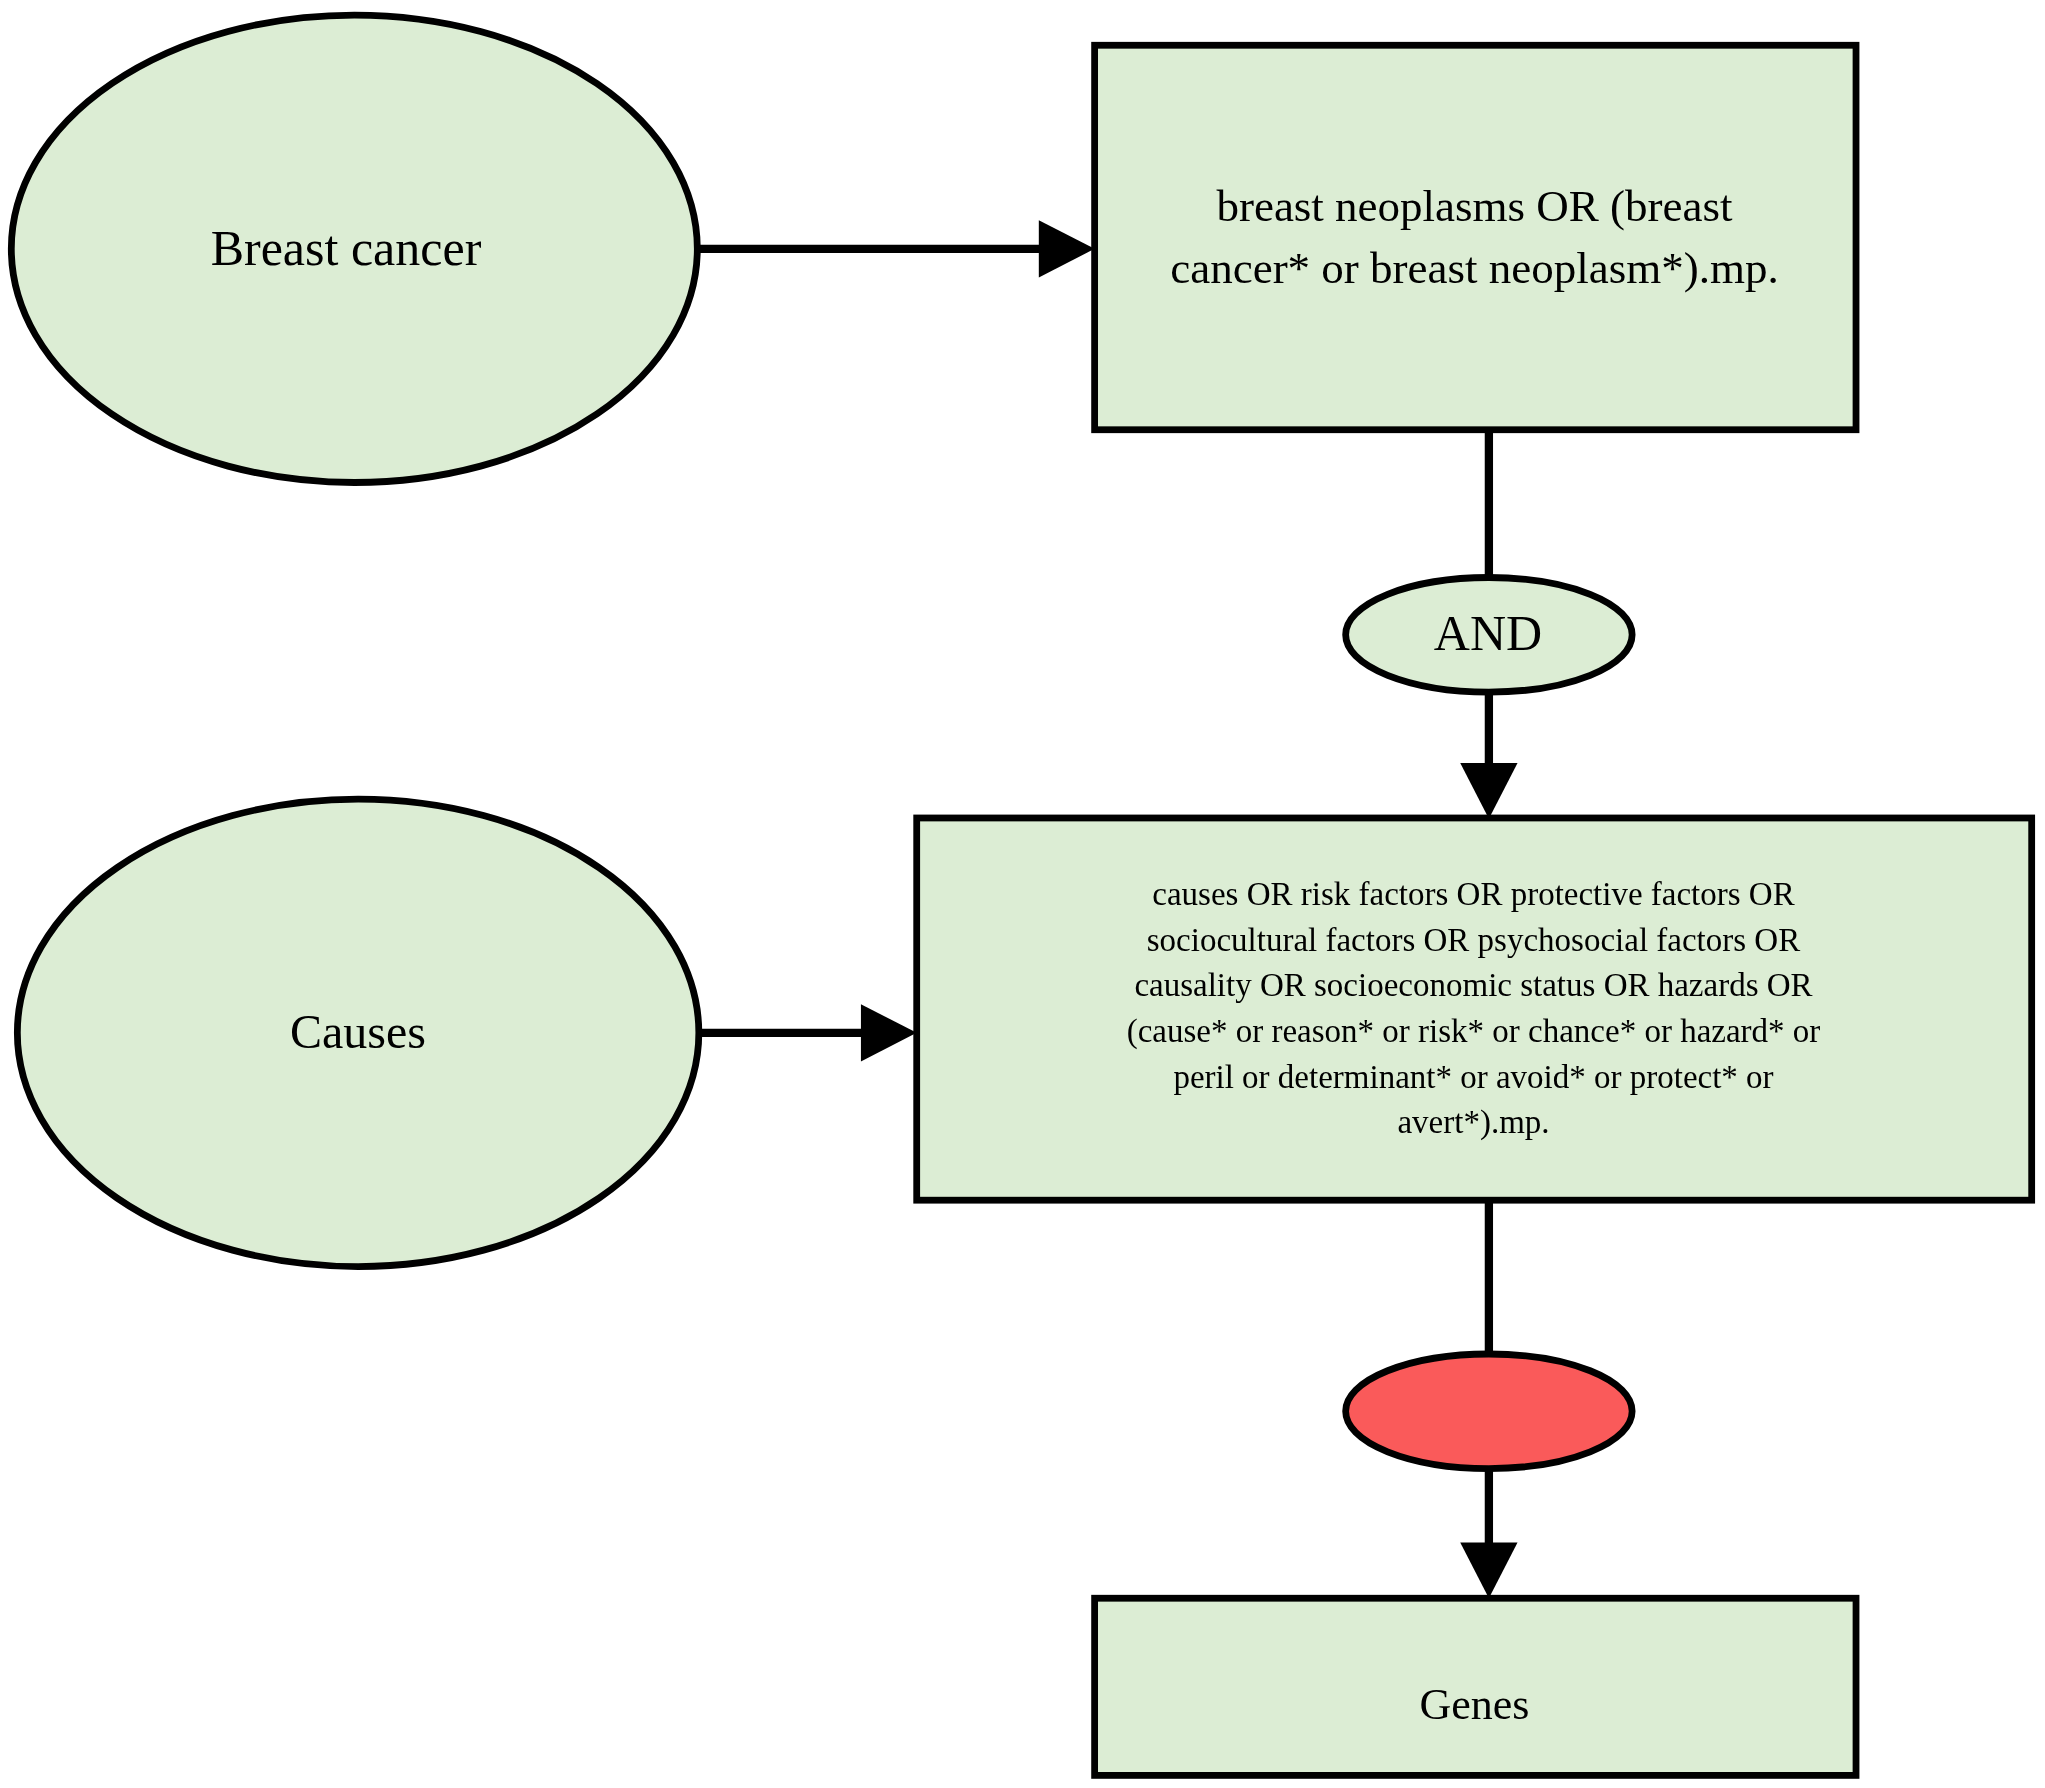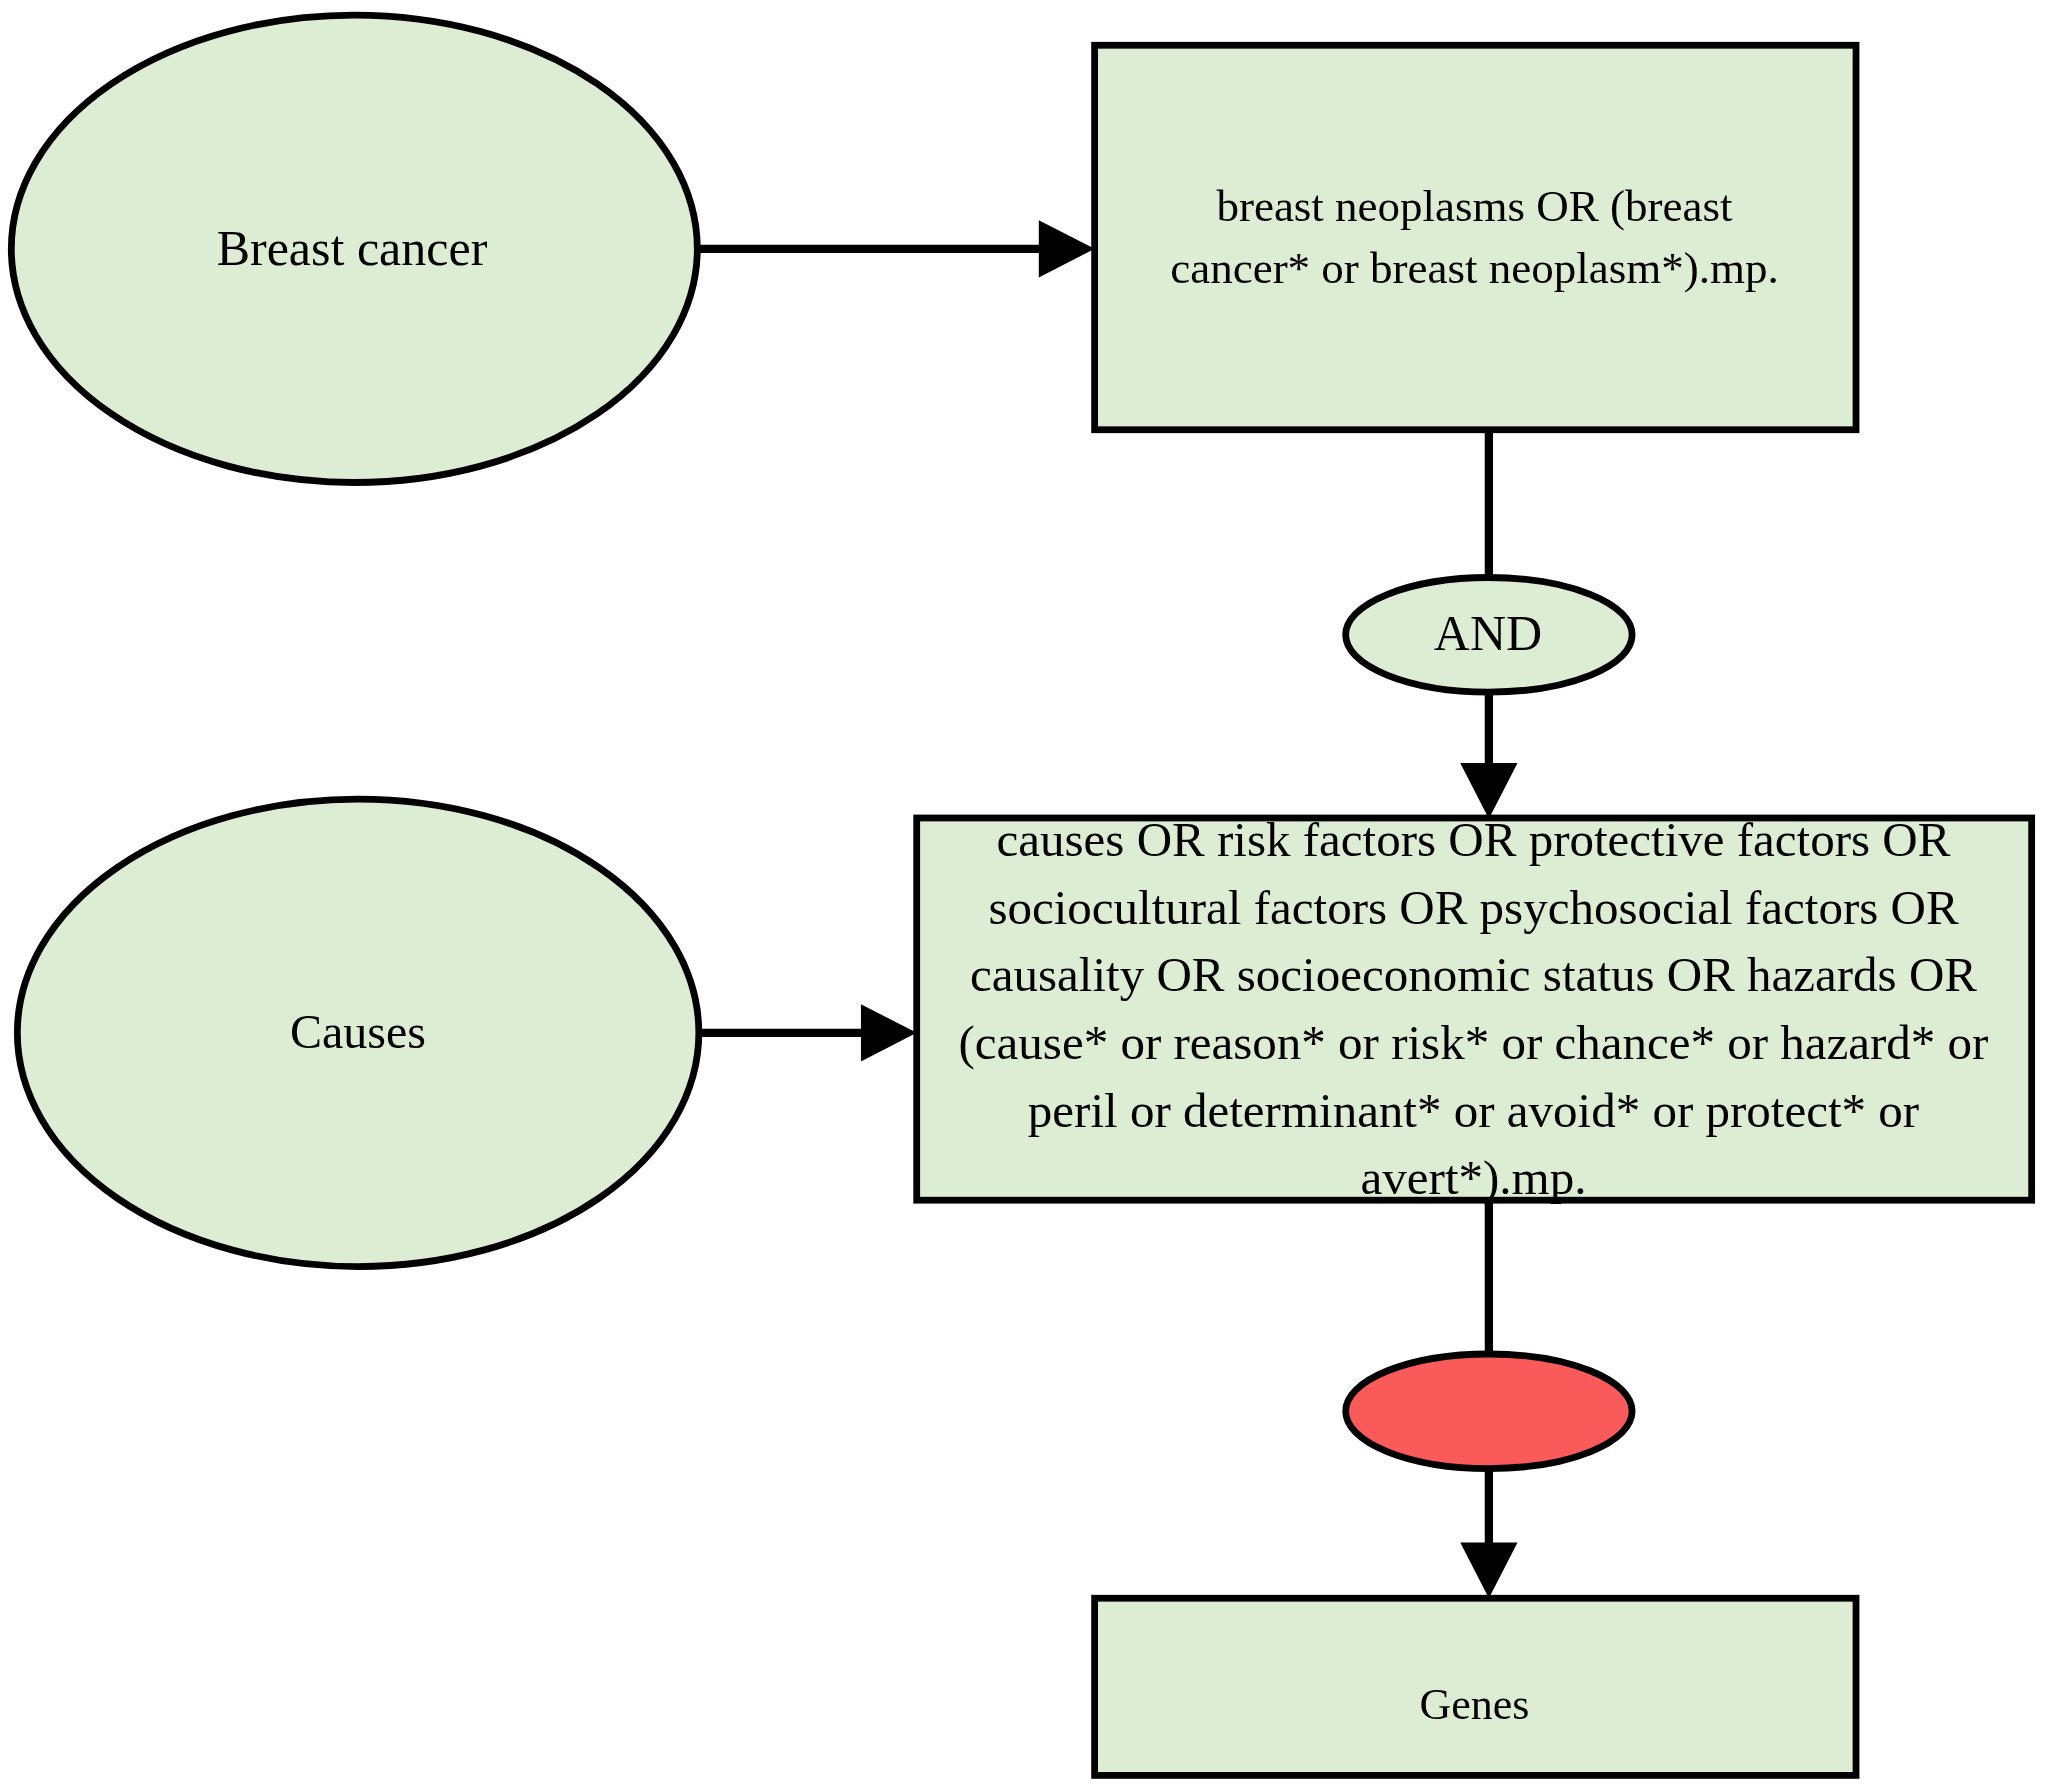--- a/index.html
+++ b/index.html
@@ -49,39 +49,39 @@
     color: #000000;
     font-family: "Liberation Serif", "DejaVu Serif", serif;
     font-weight: normal;
     white-space: pre-line;
     line-height: 1.30;
     pointer-events: none;
   }
 
   
   #label-breast-cancer-ellipse {
-    left: 9px;  top: 15px;  width: 686px;  height: 467px;
+    left: 3px;  top: 15px;  width: 686px;  height: 467px;
     font-size: 50px;
   }
   #label-query-box-breast {
     left: 1094px; top: 45px; width: 761px; height: 384px;
     font-size: 45px;
     line-height: 1.38;
   }
   #label-and-connector {
     left: 1345px; top: 573px; width: 286px; height: 121px;
     font-size: 50px;
   }
   #label-causes-ellipse {
     left: 19px; top: 799px; width: 678px; height: 467px;
     font-size: 48px;
   }
   #label-query-box-causes {
     left: 916px; top: 818px; width: 1115px; height: 382px;
-    font-size: 49px;
+    font-size: 33px;
     line-height: 1.38;
   }
   #label-not-connector {
     left: 1345px; top: 1349px; width: 286px; height: 121px;
     font-size: 39px;
   }
   #label-genes-box {
     left: 1094px; top: 1616px; width: 761px; height: 177px;
     font-size: 44px;
   }

